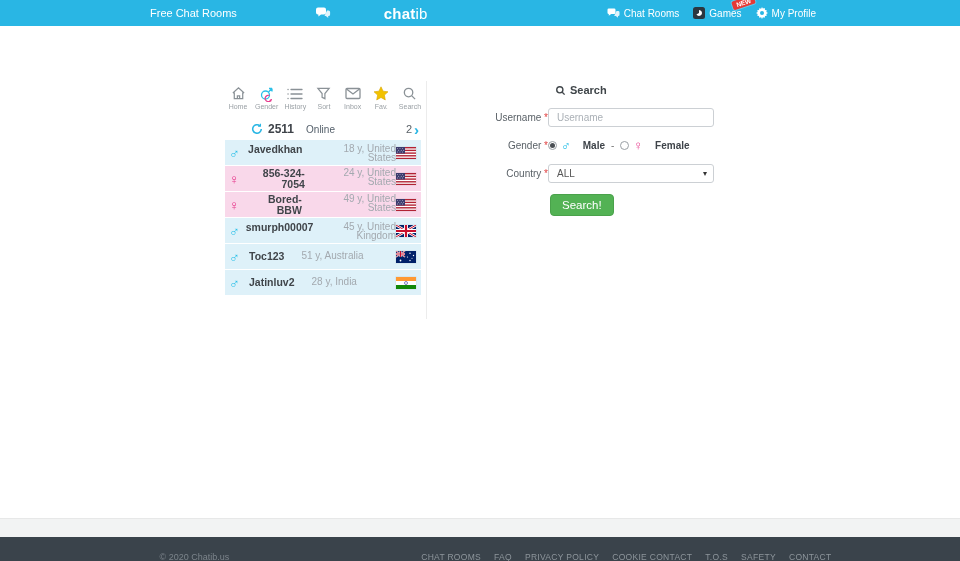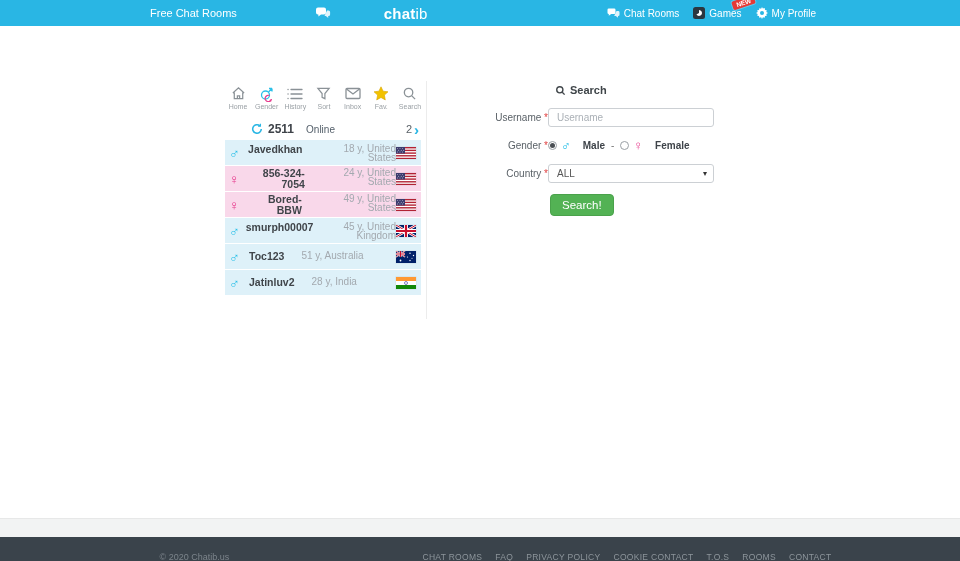--- a/index.html
+++ b/index.html
@@ -413,17 +413,17 @@
 <div class="footer-strip"></div>
 <footer class="footer">
   <div class="footer-inner">
     <span class="copyright">© 2020 Chatib.us</span>
     <nav class="footer-links">
       <a>CHAT ROOMS</a>
       <a>FAQ</a>
       <a>PRIVACY POLICY</a>
       <a>COOKIE CONTACT</a>
       <a>T.O.S</a>
-      <a>ROOMS</a>
+      <a>SAFETY</a>
       <a>CONTACT</a>
     </nav>
   </div>
 </footer>
 
 </body></html>

